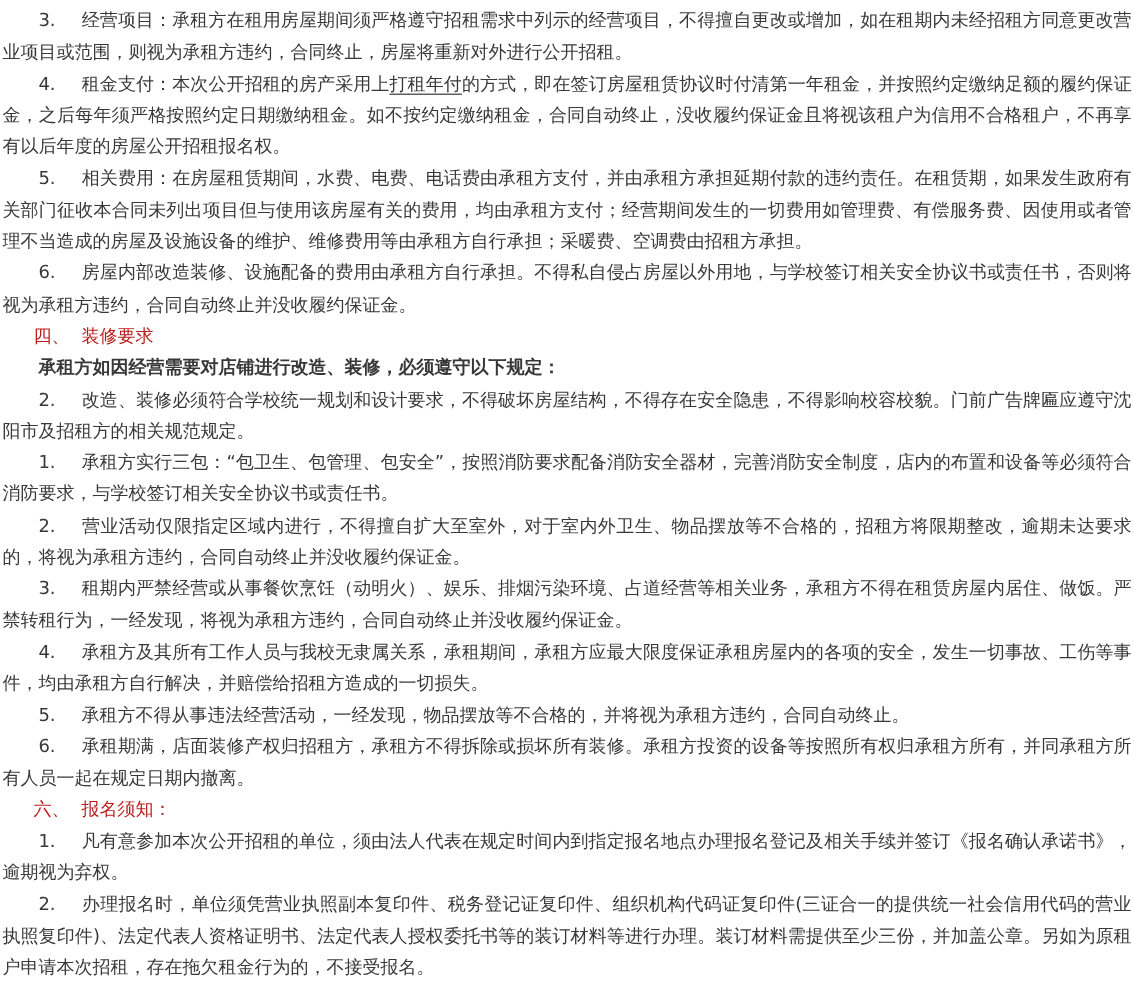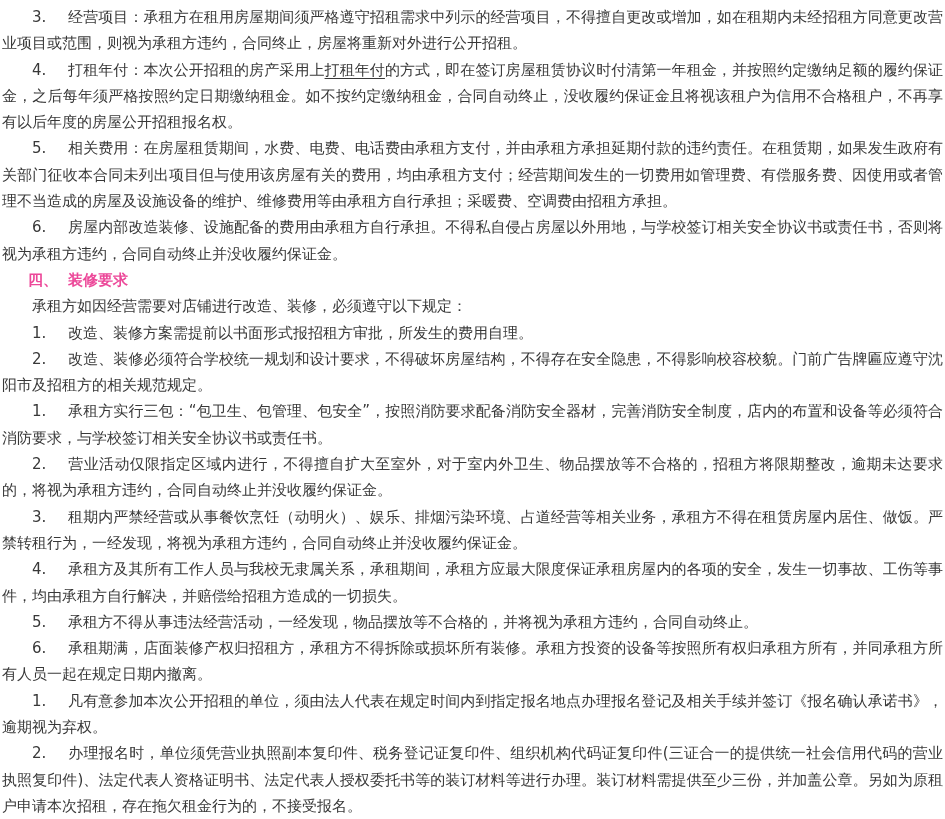--- a/index.html
+++ b/index.html
@@ -28,74 +28,75 @@
     text-indent: 30px;
   }
   p.item .num {
     display: inline-block;
     width: 36px;
     text-indent: 0;
   }
   
   p.heading {
     text-indent: 26px;
-    font-weight: bold;
-    color: #ec4899;
+    font-weight: normal;
+    color: #b91c1c;
   }
   p.heading .hnum {
     display: inline-block;
     width: 40px;
     text-indent: 0;
   }
   
   p.plain {
     text-indent: 30px;
+    font-weight: bold;
   }
   
   .squiggle {
     text-decoration-line: underline;
     text-decoration-style: wavy;
     text-decoration-color: #2f9e2f;
     text-decoration-thickness: 1px;
     text-underline-offset: 3px;
     text-decoration: underline;
   }
 </style>
 </head>
 <body>
 
 <div class="doc">
 
   <p class="item"><span class="num">3.</span><span>经营项目：承租方在租用房屋期间须严格遵守招租需求中列示的经营项目，不得擅自更改或增加，如在租期内未经招租方同意更改营业项目或范围，则视为承租方违约，合同终止，房屋将重新对外进行公开招租。</span></p>
 
-  <p class="item"><span class="num">4.</span><span>打租年付：本次公开招租的房产采用上</span><span class="squiggle">打租年付</span><span>的方式，即在签订房屋租赁协议时付清第一年租金，并按照约定缴纳足额的履约保证金，之后每年须严格按照约定日期缴纳租金。如不按约定缴纳租金，合同自动终止，没收履约保证金且将视该租户为信用不合格租户，不再享有以后年度的房屋公开招租报名权。</span></p>
+  <p class="item"><span class="num">4.</span><span>租金支付：本次公开招租的房产采用上</span><span class="squiggle">打租年付</span><span>的方式，即在签订房屋租赁协议时付清第一年租金，并按照约定缴纳足额的履约保证金，之后每年须严格按照约定日期缴纳租金。如不按约定缴纳租金，合同自动终止，没收履约保证金且将视该租户为信用不合格租户，不再享有以后年度的房屋公开招租报名权。</span></p>
 
   <p class="item"><span class="num">5.</span><span>相关费用：在房屋租赁期间，水费、电费、电话费由承租方支付，并由承租方承担延期付款的违约责任。在租赁期，如果发生政府有关部门征收本合同未列出项目但与使用该房屋有关的费用，均由承租方支付；经营期间发生的一切费用如管理费、有偿服务费、因使用或者管理不当造成的房屋及设施设备的维护、维修费用等由承租方自行承担；采暖费、空调费由招租方承担。</span></p>
 
   <p class="item"><span class="num">6.</span><span>房屋内部改造装修、设施配备的费用由承租方自行承担。不得私自侵占房屋以外用地，与学校签订相关安全协议书或责任书，否则将视为承租方违约，合同自动终止并没收履约保证金。</span></p>
 
   <p class="heading"><span class="hnum">四、</span><span>装修要求</span></p>
 
   <p class="plain"><span>承租方如因经营需要对店铺进行改造、装修，必须遵守以下规定：</span></p>
 
-  <p class="item"><span class="num">1.</span><span>改造、装修方案需提前以书面形式报招租方审批，所发生的费用自理。</span></p>
 
   <p class="item"><span class="num">2.</span><span>改造、装修必须符合学校统一规划和设计要求，不得破坏房屋结构，不得存在安全隐患，不得影响校容校貌。门前广告牌匾应遵守沈阳市及招租方的相关规范规定。</span></p>
 
 
   <p class="item"><span class="num">1.</span><span>承租方实行三包：“包卫生、包管理、包安全”，按照消防要求配备消防安全器材，完善消防安全制度，店内的布置和设备等必须符合消防要求，与学校签订相关安全协议书或责任书。</span></p>
 
   <p class="item"><span class="num">2.</span><span>营业活动仅限指定区域内进行，不得擅自扩大至室外，对于室内外卫生、物品摆放等不合格的，招租方将限期整改，逾期未达要求的，将视为承租方违约，合同自动终止并没收履约保证金。</span></p>
 
   <p class="item"><span class="num">3.</span><span>租期内严禁经营或从事餐饮烹饪（动明火）、娱乐、排烟污染环境、占道经营等相关业务，承租方不得在租赁房屋内居住、做饭。严禁转租行为，一经发现，将视为承租方违约，合同自动终止并没收履约保证金。</span></p>
 
   <p class="item"><span class="num">4.</span><span>承租方及其所有工作人员与我校无隶属关系，承租期间，承租方应最大限度保证承租房屋内的各项的安全，发生一切事故、工伤等事件，均由承租方自行解决，并赔偿给招租方造成的一切损失。</span></p>
 
   <p class="item"><span class="num">5.</span><span>承租方不得从事违法经营活动，一经发现，物品摆放等不合格的，并将视为承租方违约，合同自动终止。</span></p>
 
   <p class="item"><span class="num">6.</span><span>承租期满，店面装修产权归招租方，承租方不得拆除或损坏所有装修。承租方投资的设备等按照所有权归承租方所有，并同承租方所有人员一起在规定日期内撤离。</span></p>
 
+  <p class="heading"><span class="hnum">六、</span><span>报名须知：</span></p>
 
   <p class="item"><span class="num">1.</span><span>凡有意参加本次公开招租的单位，须由法人代表在规定时间内到指定报名地点办理报名登记及相关手续并签订《报名确认承诺书》，逾期视为弃权。</span></p>
 
   <p class="item"><span class="num">2.</span><span>办理报名时，单位须凭营业执照副本复印件、税务登记证复印件、组织机构代码证复印件(三证合一的提供统一社会信用代码的营业执照复印件)、法定代表人资格证明书、法定代表人授权委托书等的装订材料等进行办理。装订材料需提供至少三份，并加盖公章。另如为原租户申请本次招租，存在拖欠租金行为的，不接受报名。</span></p>
 
 </div>
 
 </body></html>

